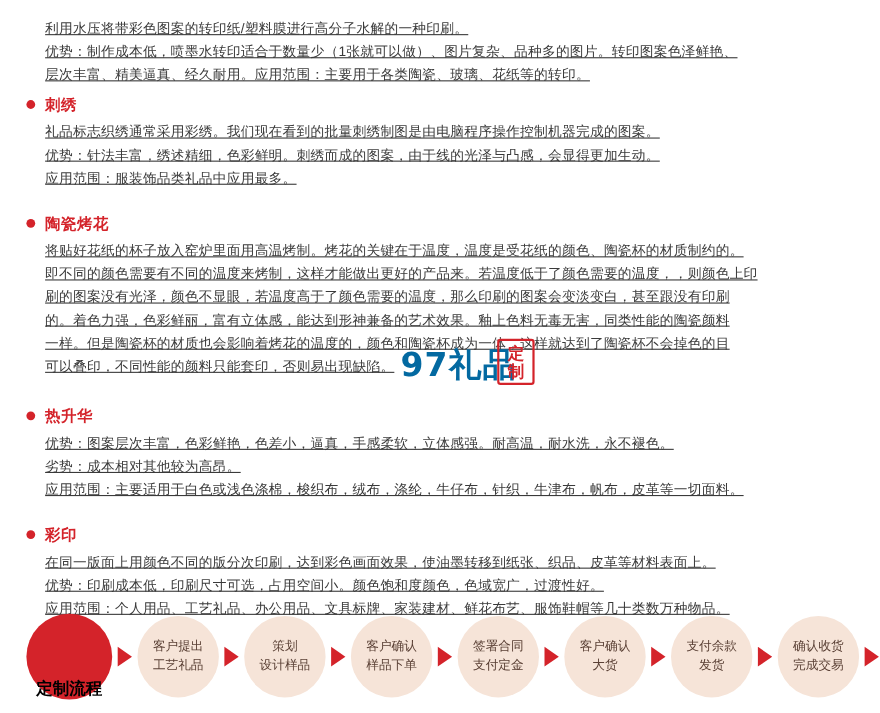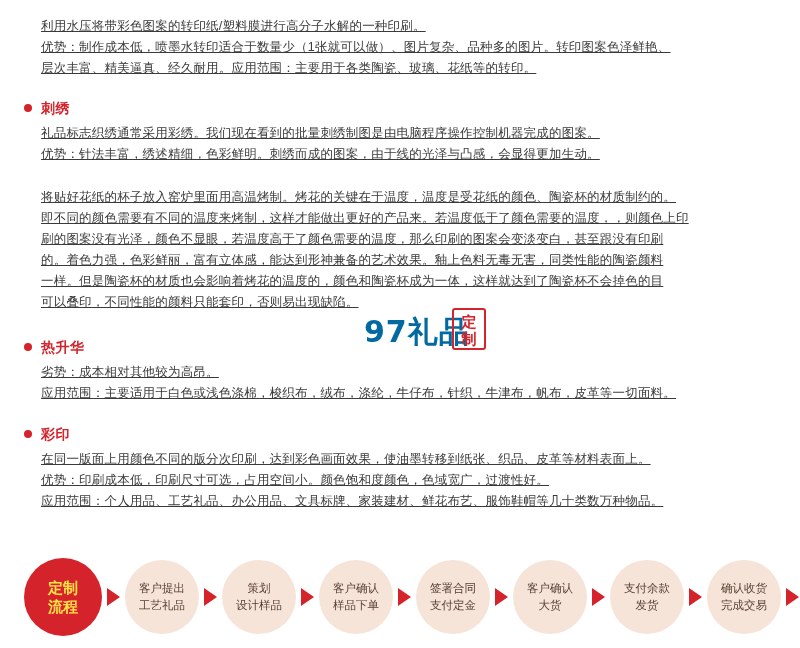--- a/index.html
+++ b/index.html
@@ -50,21 +50,21 @@
     font-size: 12.5px;
     line-height: 21px;
     color: #3a3a3a;
     letter-spacing: 0.2px;
   }
   .sec-body p {
     margin: 0;
     text-decoration: underline;
   }
   .s1 { margin-top: 16px; }
-  .s2 { margin-top: 21px; }
+  .s2 { margin-top: 8px; }
   .s3 { margin-top: 22px; }
   .s4 { margin-top: 26px; }
   .s5 { margin-top: 22px; }
 
   
   .stamp {
     position: absolute;
     left: 364px;
     top: 292px;
     width: 120px;
@@ -106,24 +106,24 @@
     width: 752px;
     height: 88px;
     display: flex;
     align-items: center;
   }
   .flow-badge {
     width: 78px;
     height: 78px;
     border-radius: 50%;
     background: #d4232a;
-    color: #fde047;
-    display: flex;
-    flex-direction: column;
-    align-items: center;
+    color: #000000;
+    display: flex;
+    flex-direction: row;
+    align-items: flex-end;
     justify-content: center;
     font-size: 15px;
     font-weight: bold;
     line-height: 19px;
     flex: 0 0 auto;
   }
   .arrow {
     width: 0;
     height: 0;
     border-top: 9px solid transparent;
@@ -163,40 +163,46 @@
   </div>
 
   <div class="section s2">
     <div class="sec-head">
       <span class="bullet"></span>
       <span class="sec-title">刺绣</span>
     </div>
     <div class="sec-body">
       <p>礼品标志织绣通常采用彩绣。我们现在看到的批量刺绣制图是由电脑程序操作控制机器完成的图案。</p>
       <p>优势：针法丰富，绣述精细，色彩鲜明。刺绣而成的图案，由于线的光泽与凸感，会显得更加生动。</p>
+      <p>应用范围：服装饰品类礼品中应用最多。</p>
     </div>
   </div>
 
   <div class="section s3">
+    <div class="sec-head">
+      <span class="bullet"></span>
+      <span class="sec-title">陶瓷烤花</span>
+    </div>
     <div class="sec-body">
       <p>将贴好花纸的杯子放入窑炉里面用高温烤制。烤花的关键在于温度，温度是受花纸的颜色、陶瓷杯的材质制约的。</p>
       <p>即不同的颜色需要有不同的温度来烤制，这样才能做出更好的产品来。若温度低于了颜色需要的温度，，则颜色上印</p>
       <p>刷的图案没有光泽，颜色不显眼，若温度高于了颜色需要的温度，那么印刷的图案会变淡变白，甚至跟没有印刷</p>
       <p>的。着色力强，色彩鲜丽，富有立体感，能达到形神兼备的艺术效果。釉上色料无毒无害，同类性能的陶瓷颜料</p>
       <p>一样。但是陶瓷杯的材质也会影响着烤花的温度的，颜色和陶瓷杯成为一体，这样就达到了陶瓷杯不会掉色的目</p>
       <p>可以叠印，不同性能的颜料只能套印，否则易出现缺陷。</p>
     </div>
   </div>
 
   <div class="section s4">
     <div class="sec-head">
       <span class="bullet"></span>
       <span class="sec-title">热升华</span>
     </div>
     <div class="sec-body">
+      <p>优势：图案层次丰富，色彩鲜艳，色差小，逼真，手感柔软，立体感强。耐高温，耐水洗，永不褪色。</p>
       <p>劣势：成本相对其他较为高昂。</p>
       <p>应用范围：主要适用于白色或浅色涤棉，梭织布，绒布，涤纶，牛仔布，针织，牛津布，帆布，皮革等一切面料。</p>
     </div>
   </div>
 
   <div class="section s5">
     <div class="sec-head">
       <span class="bullet"></span>
       <span class="sec-title">彩印</span>
     </div>

